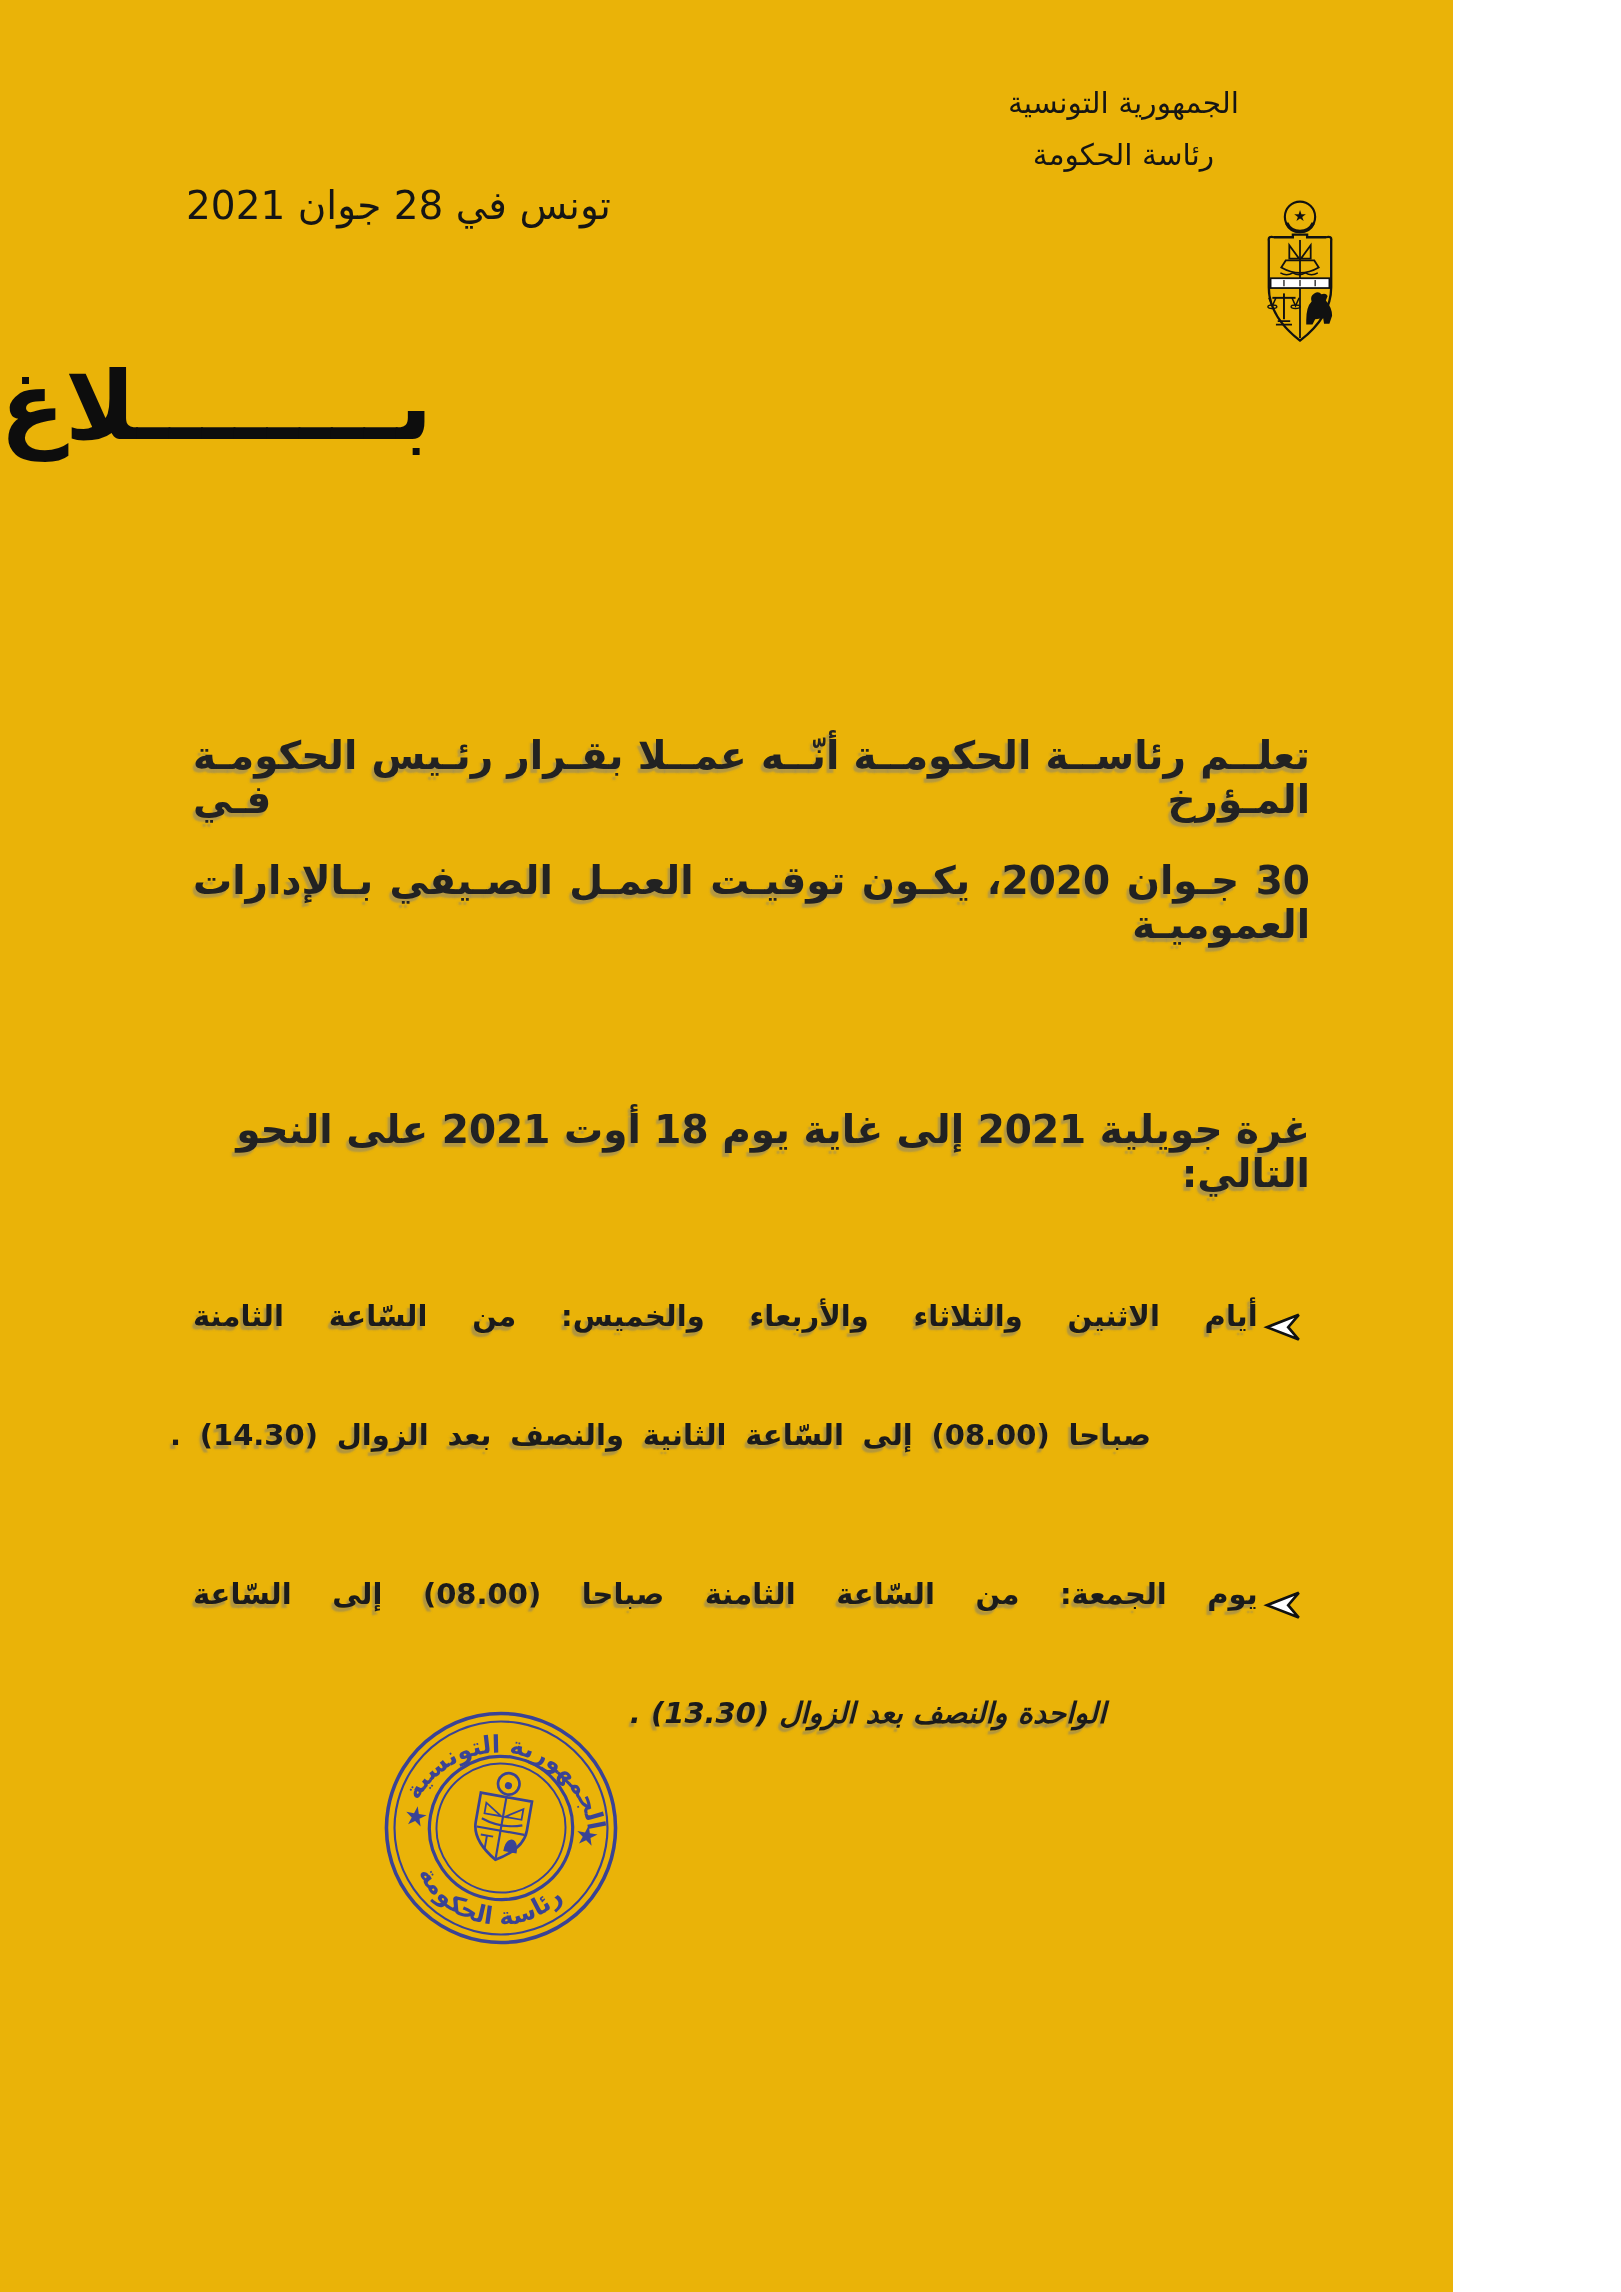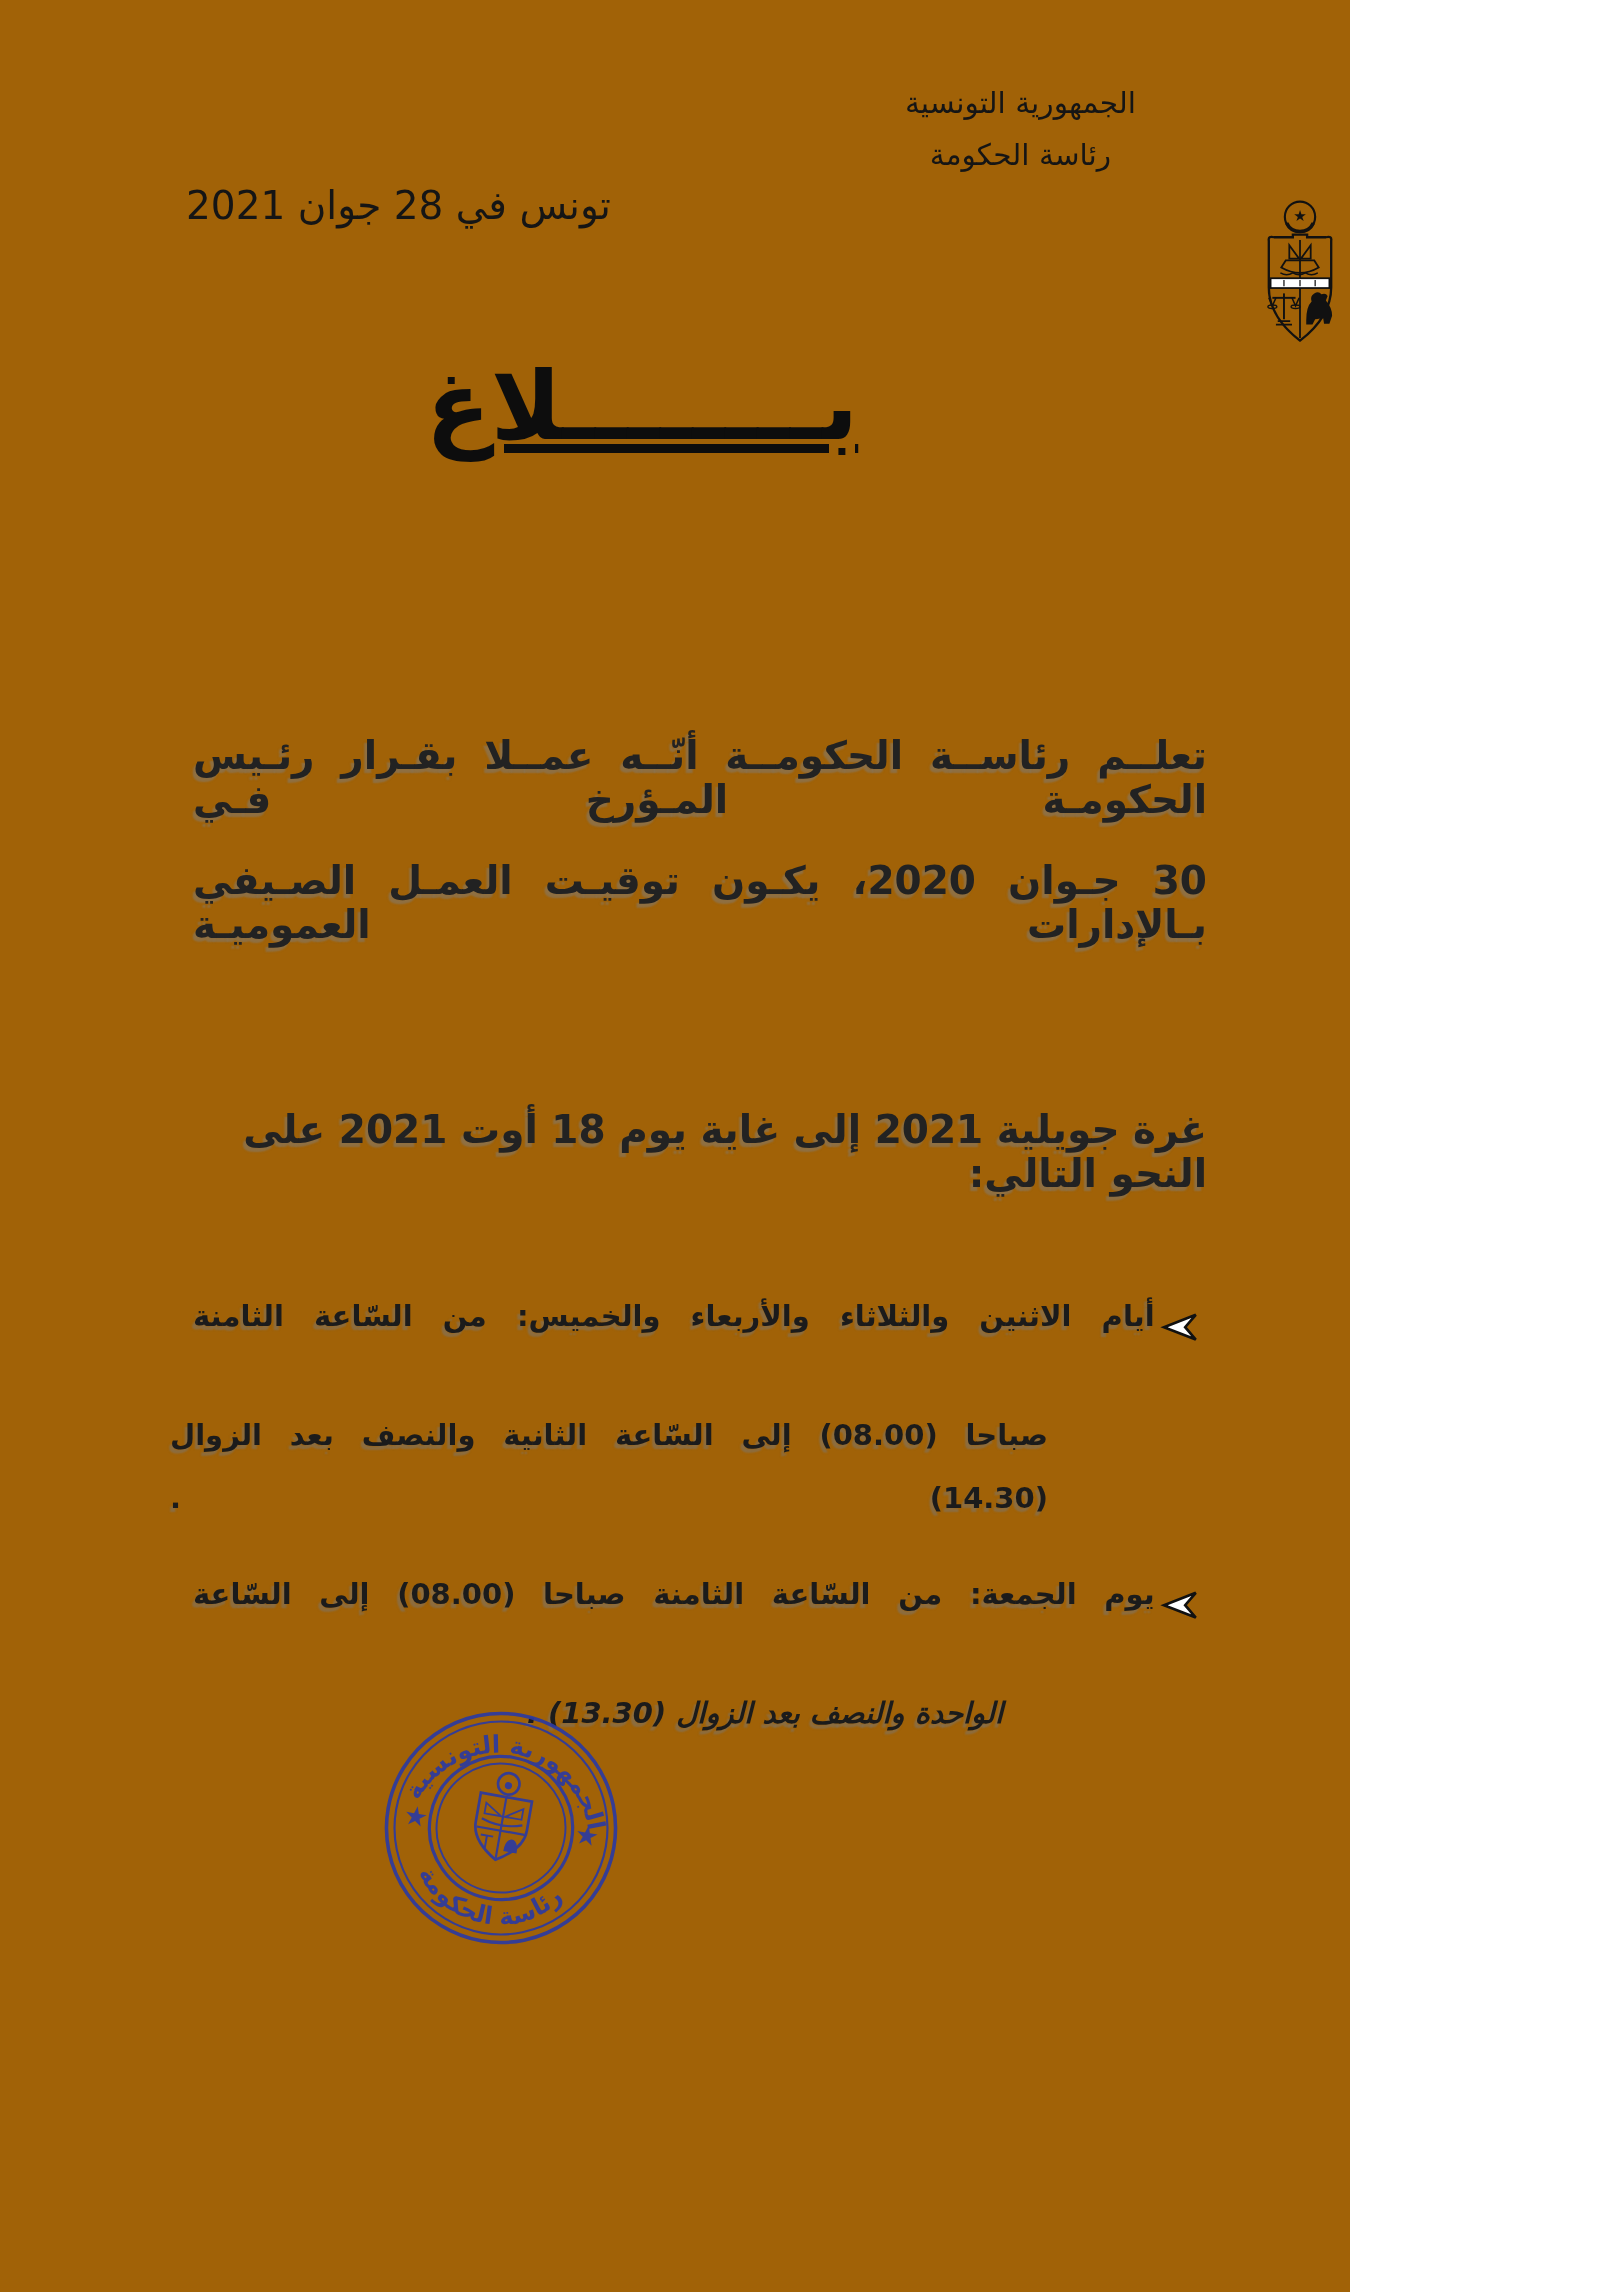--- a/index.html
+++ b/index.html
@@ -1,41 +1,40 @@
 <!DOCTYPE html>
 <html lang="ar" style="font-size:14.3px"><head>
 <meta charset="utf-8">
 <style>
   html,body{margin:0;padding:0;background:#ffffff;}
   .page{
     position:relative;
-    width:1350px;height:2293px;
-    background:#a16207;
+    width:1453px;height:2293px;
+    background:#eab308;
     overflow:hidden;
     font-family:"DejaVu Sans", sans-serif;
     color:#1c1c1c;
   }
   
   .letterhead{
     position:absolute;top:77px;right:175px;width:309px;
     direction:rtl;text-align:center;font-size:29.6px;line-height:52px;
     white-space:nowrap;color:#151515;
   }
   .date-line{
     position:absolute;top:183px;left:186px;
     direction:rtl;font-size:39px;color:#151515;white-space:nowrap;
   }
   .emblem{position:absolute;left:1259px;top:195px;width:82px;height:154px;}
   
   .doc-title{
     position:absolute;top:351px;left:0;right:66px;
-    direction:rtl;text-align:center;
+    direction:rtl;text-align:left;
     font-size:95px;font-weight:700;color:#0d0d0d;
     letter-spacing:0;
-    text-decoration:underline;
   }
   
   .body-line{
     position:absolute;left:193px;right:143px;
     direction:rtl;font-size:39px;font-weight:700;line-height:44px;
     color:#222;
     text-shadow:-2.7px 3.6px 1.8px rgba(125,125,125,0.50);
     text-align:justify;text-align-last:justify;
     white-space:normal;
   }

